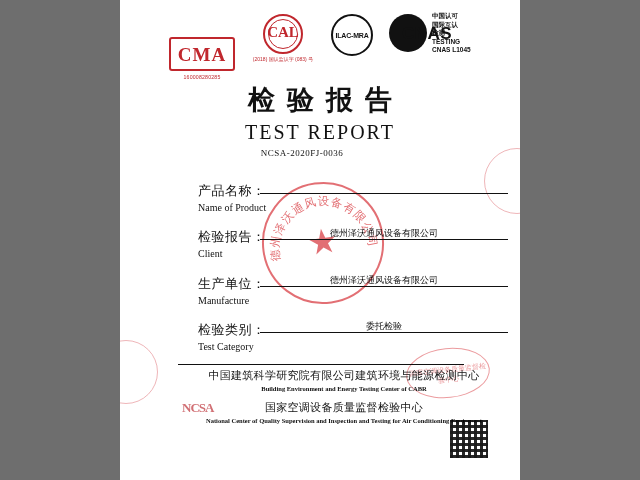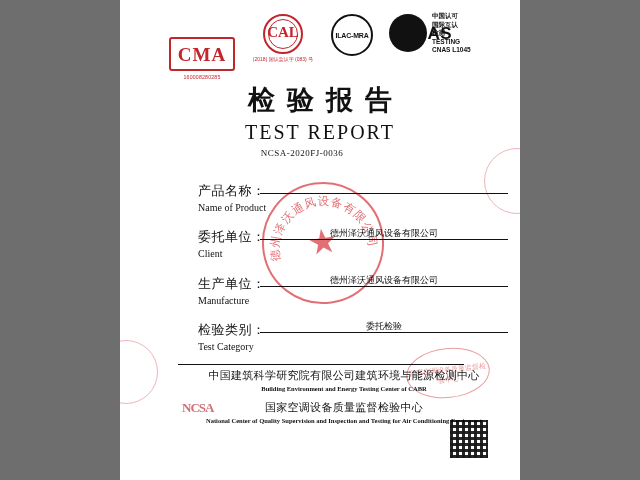--- a/index.html
+++ b/index.html
@@ -264,21 +264,21 @@
   <div class="stamp-edge"></div>
   <div class="stamp-edge2"></div>
 
   <div class="field f1">
     <div class="lab-cn">产品名称：</div>
     <div class="lab-en">Name of Product</div>
     <div class="line"></div>
   </div>
 
   <div class="field f2">
-    <div class="lab-cn">委托单位：</div>
+    <div class="lab-cn">检验报告：</div>
     <div class="lab-en">Client</div>
     <div class="line"></div>
     <div class="val">德州泽沃通风设备有限公司</div>
   </div>
 
   <div class="field f3">
     <div class="lab-cn">生产单位：</div>
     <div class="lab-en">Manufacture</div>
     <div class="line"></div>
     <div class="val">德州泽沃通风设备有限公司</div>

